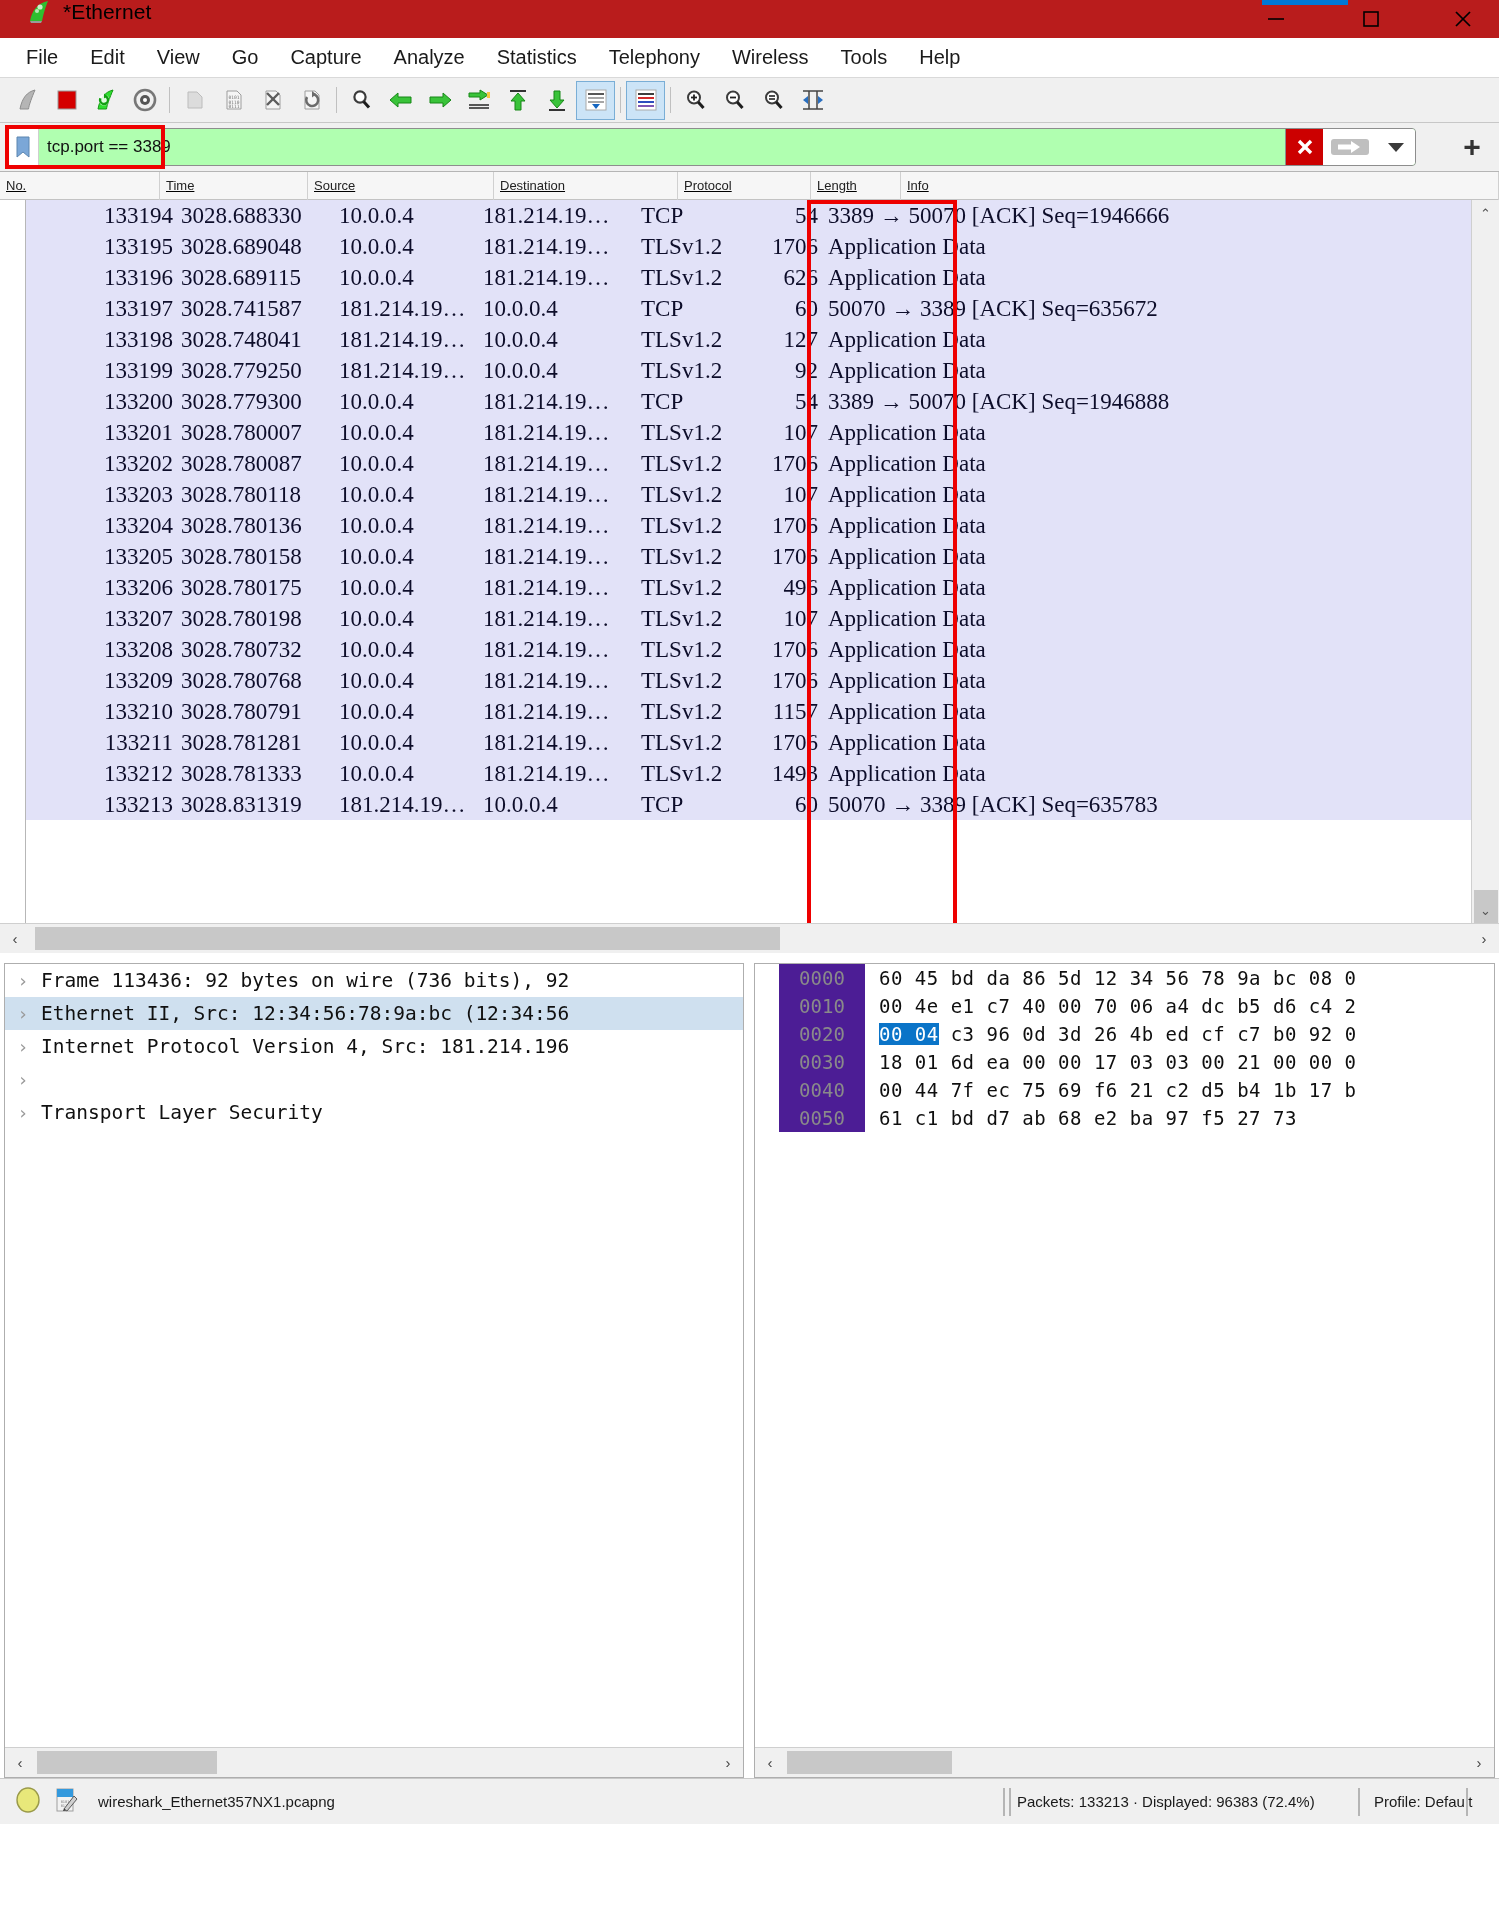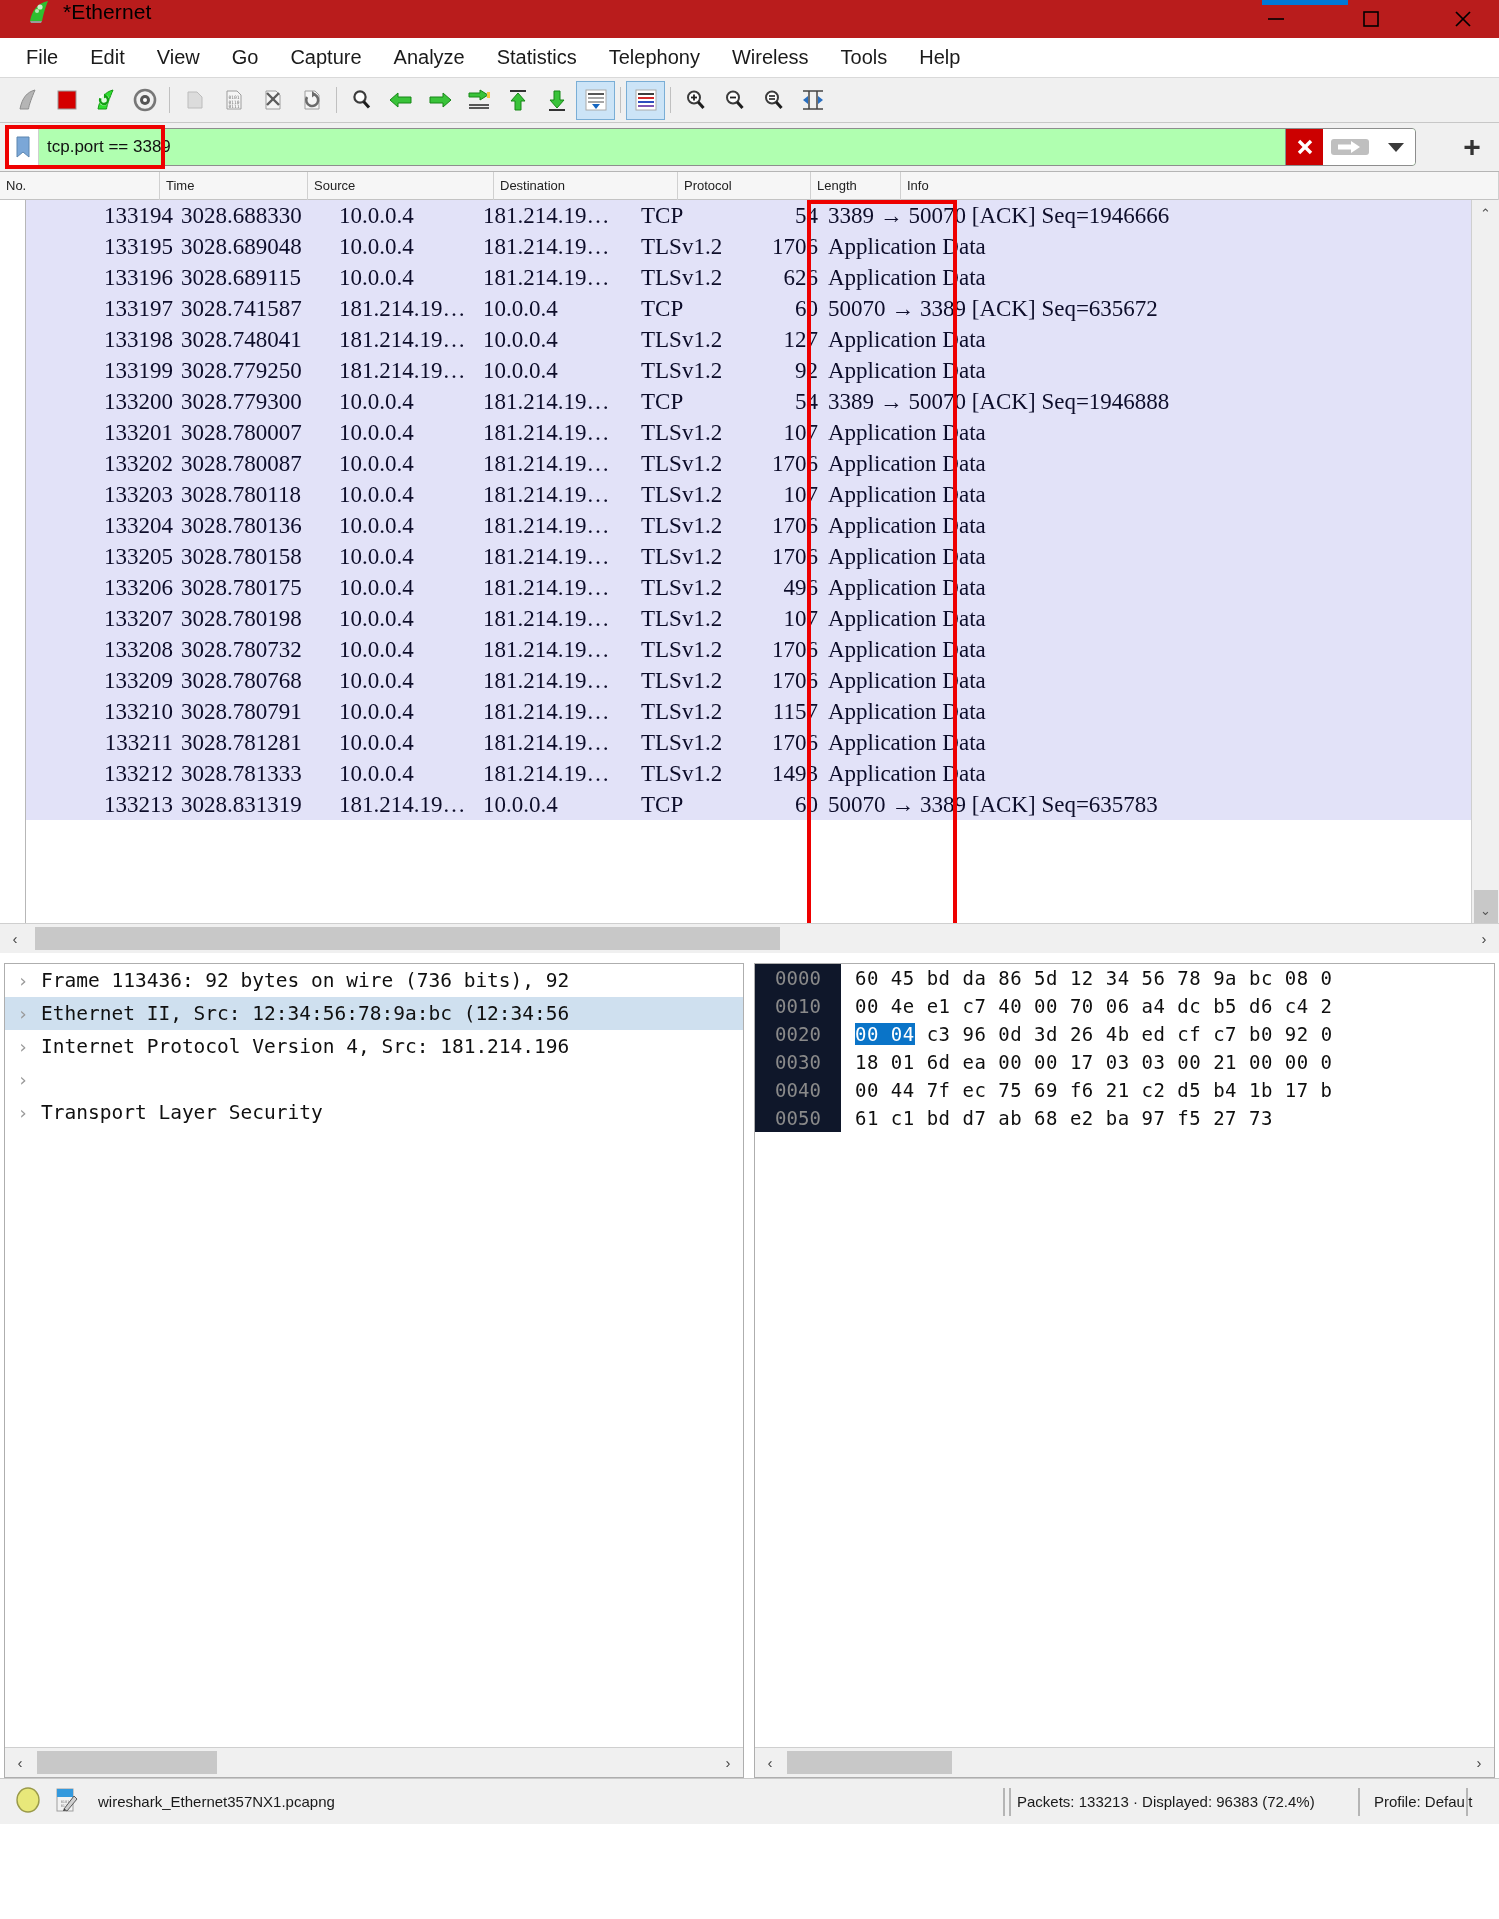--- a/index.html
+++ b/index.html
@@ -159,20 +159,21 @@
     border-top: 1px solid #b5b5b5;
     display: flex;
     flex-direction: column;
   }
   #col-head {
     height: 28px;
     display: flex;
     background: #f6f6f6;
     border-bottom: 1px solid #c3c3c3;
     flex: 0 0 auto;
+    text-decoration: underline;
   }
   .ch {
     font-size: 13px;
     color: #222;
     padding: 6px 0 0 6px;
     border-right: 1px solid #d0d0d0;
     height: 28px;
     overflow: hidden;
     white-space: nowrap;
   }
@@ -313,24 +314,25 @@
     display: flex;
     height: 28px;
     align-items: center;
     font-family: "DejaVu Sans Mono", monospace;
     font-size: 19px;
     white-space: nowrap;
   }
   .hex-off {
     width: 86px;
     color: #8a8a8a;
-    background: #0f172a;
+    background: #4c1d95;
     height: 28px;
     display: flex; align-items: center; justify-content: center;
     flex: 0 0 86px;
+    margin-left: 24px;
   }
   .hex-bytes {
     padding-left: 14px;
     color: #0f0f0f;
     letter-spacing: .5px;
   }
   .hl { background: #0a74c8; color: #fff; }
 
   
   #statusbar {

